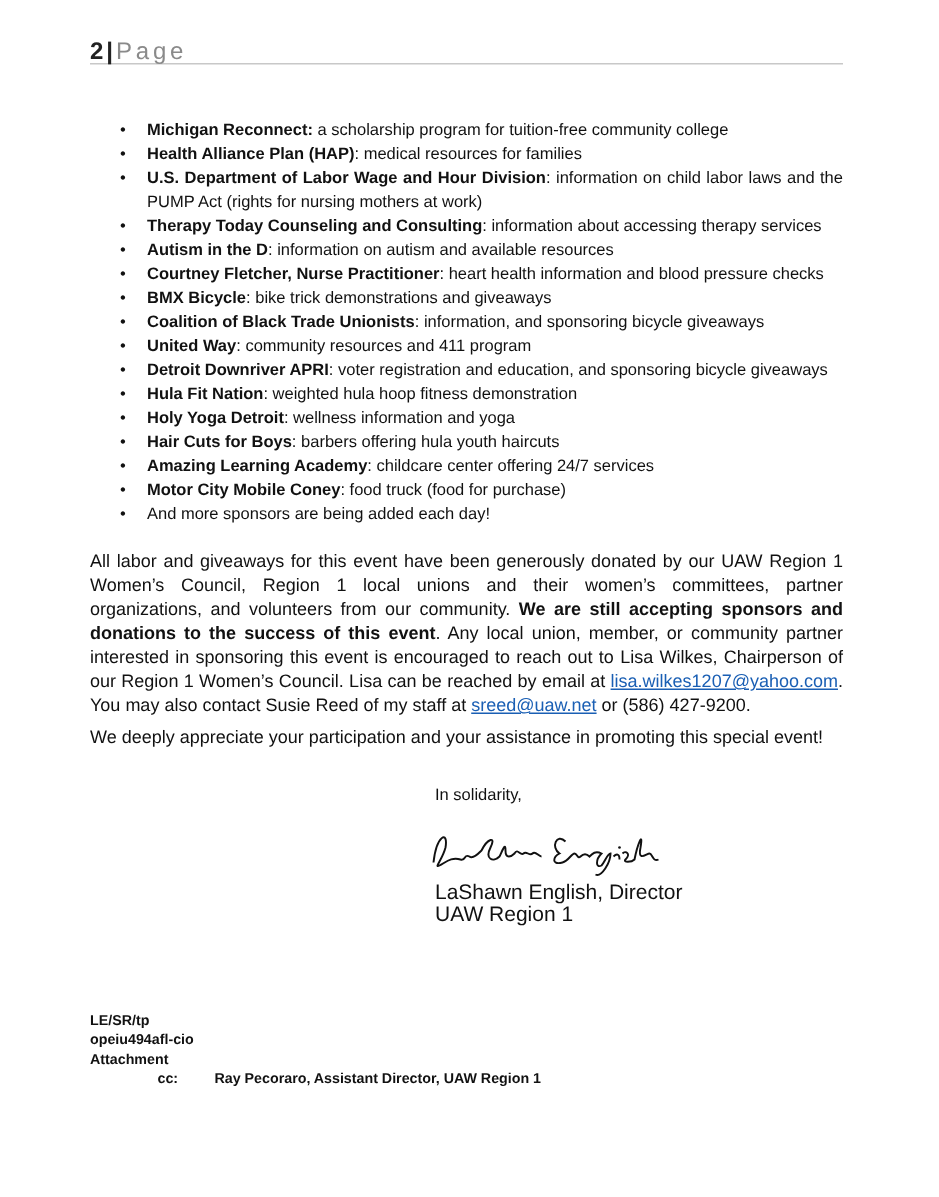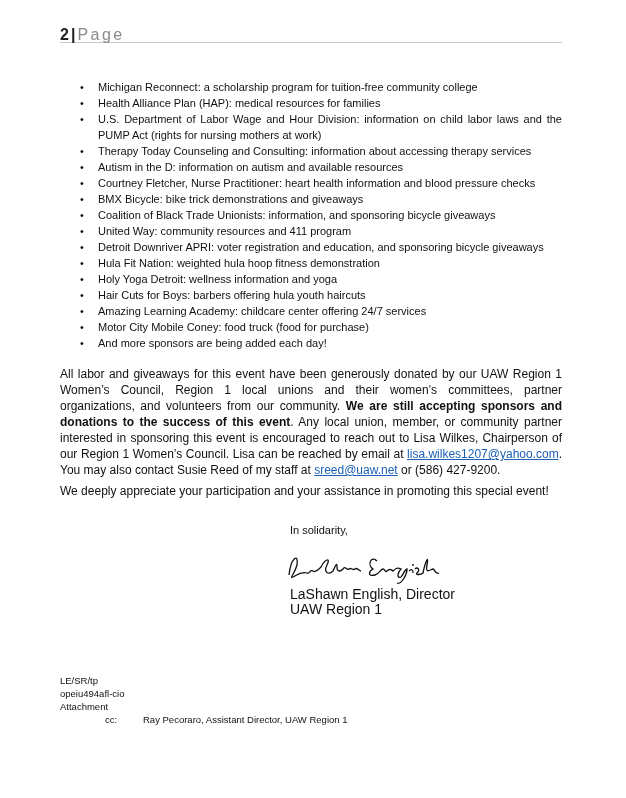--- a/index.html
+++ b/index.html
@@ -6,29 +6,29 @@
   body { width: 626px; height: 798px; position: relative; overflow: hidden;
          font-family: "Liberation Sans", sans-serif; color: #111; font-size: 11px; }
   .header { position: absolute; left: 60px; top: 26px; width: 502px; height: 16px;
             border-bottom: 1px solid #c8c8c8; font-size: 16px; }
   .header .num { font-weight: bold; color: #222; }
   .header .sep { font-weight: bold; color: #222; margin: 0 2px 0 2px; }
   .header .word { color: #8a8a8a; letter-spacing: 2.5px; }
   ul.sponsors { position: absolute; left: 60px; top: 79px; width: 502px; margin: 0; padding: 0; list-style: none; }
   ul.sponsors li { position: relative; padding-left: 38px; line-height: 16px; font-size: 11px; text-align: justify; }
   ul.sponsors li .bullet { position: absolute; left: 20px; top: 0; font-size: 11px; }
-  ul.sponsors li b { font-weight: normal; }
+  ul.sponsors li b { font-weight: bold; }
   .para { position: absolute; left: 60px; width: 502px; font-size: 12px; line-height: 16px; text-align: justify; }
   .p1 { top: 366px; }
   .p2 { top: 483px; }
   a.link { color: #1a5fb4; text-decoration: underline; }
   .closing { position: absolute; left: 290px; top: 522px; font-size: 11px; line-height: 16px; }
   .signature { position: absolute; left: 285px; top: 547px; width: 170px; height: 40px; }
   .signame { position: absolute; left: 290px; top: 587px; font-size: 14px; line-height: 15px; }
-  .footer { position: absolute; left: 60px; top: 674px; font-size: 9.5px; line-height: 13px; }
+  .footer { position: absolute; left: 60px; top: 674px; font-size: 9.5px; line-height: 13px; font-weight: bold; }
   .footer .small { font-size: 8px; }
   .footer .cc-row { display: flex; margin-left: 45px; }
   .footer .cc-label { width: 38px; }
 </style>
 </head>
 <body>
 
 <div class="header">
   <span class="num">2</span><span class="sep">|</span><span class="word">Page</span>
 </div>

